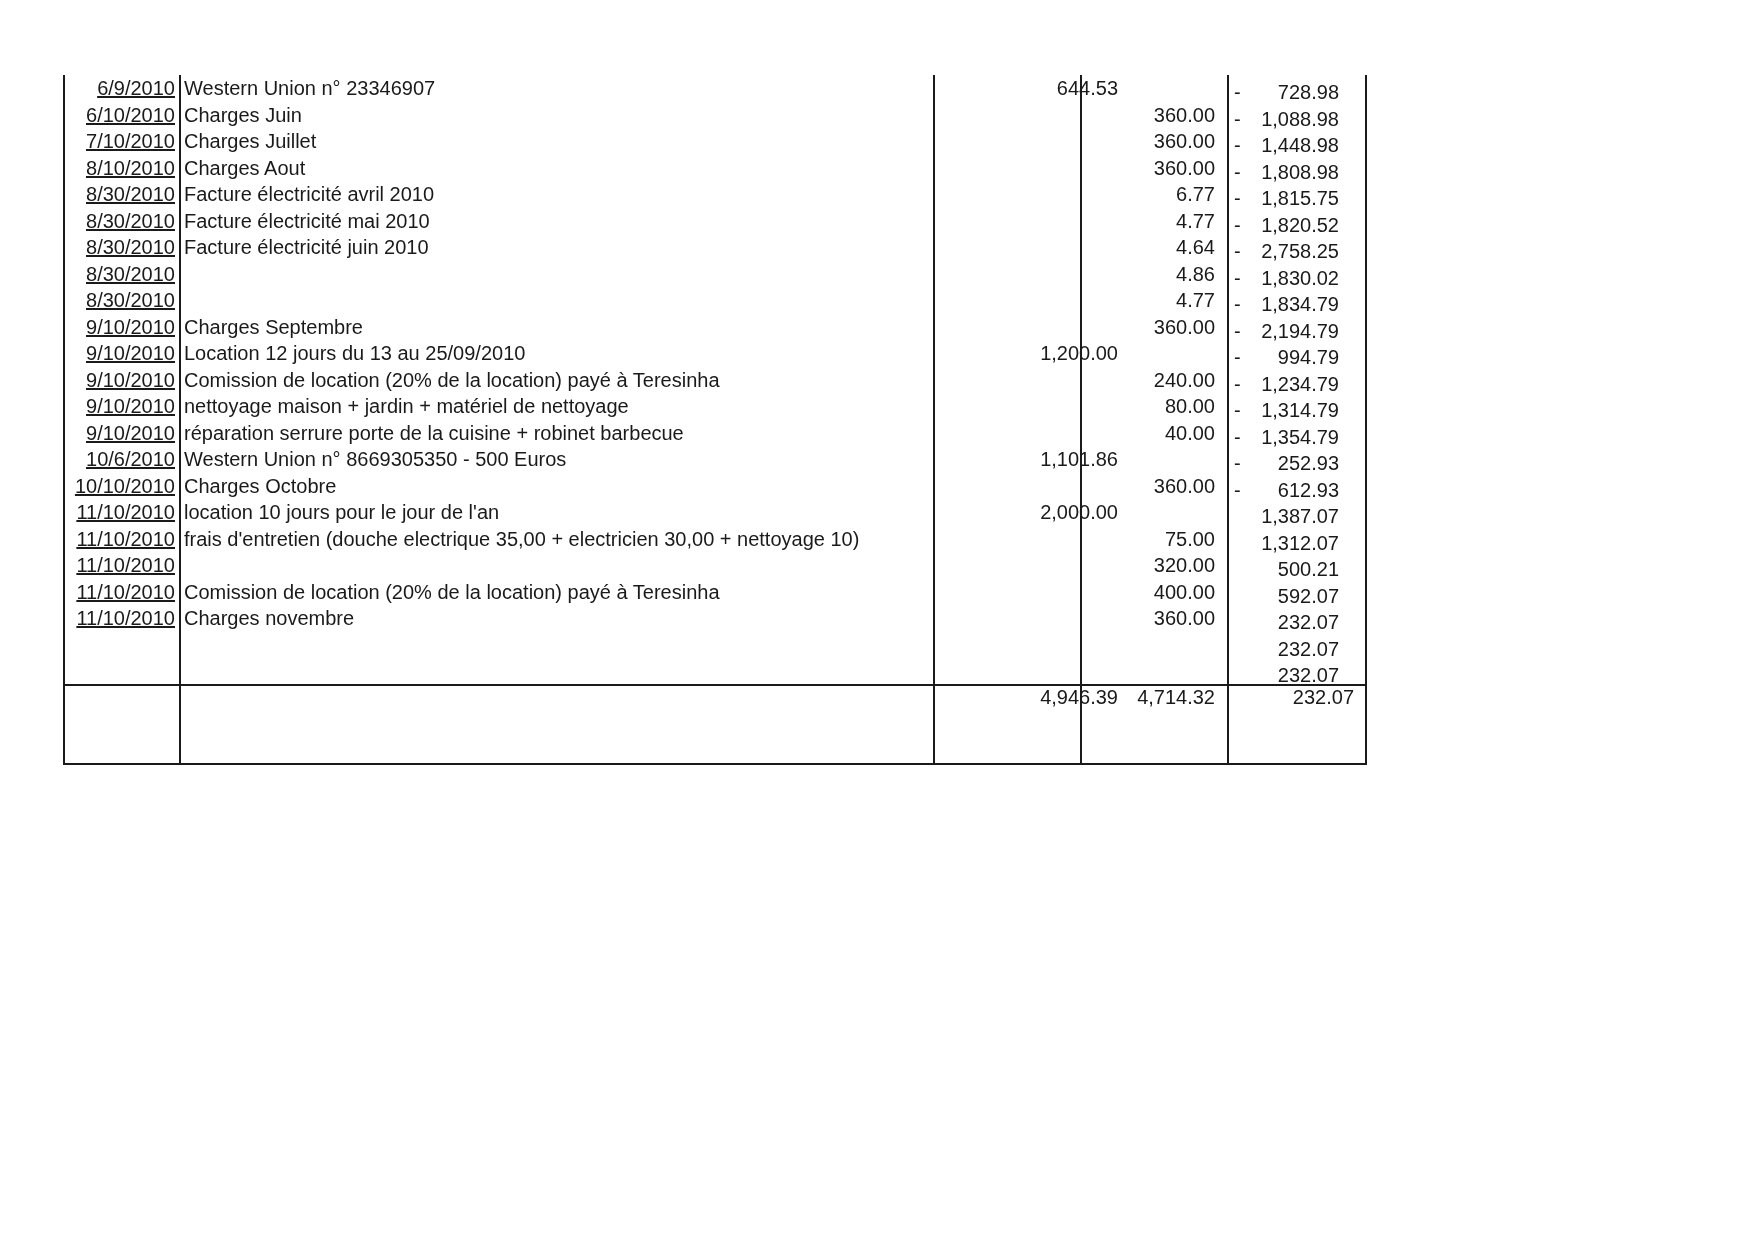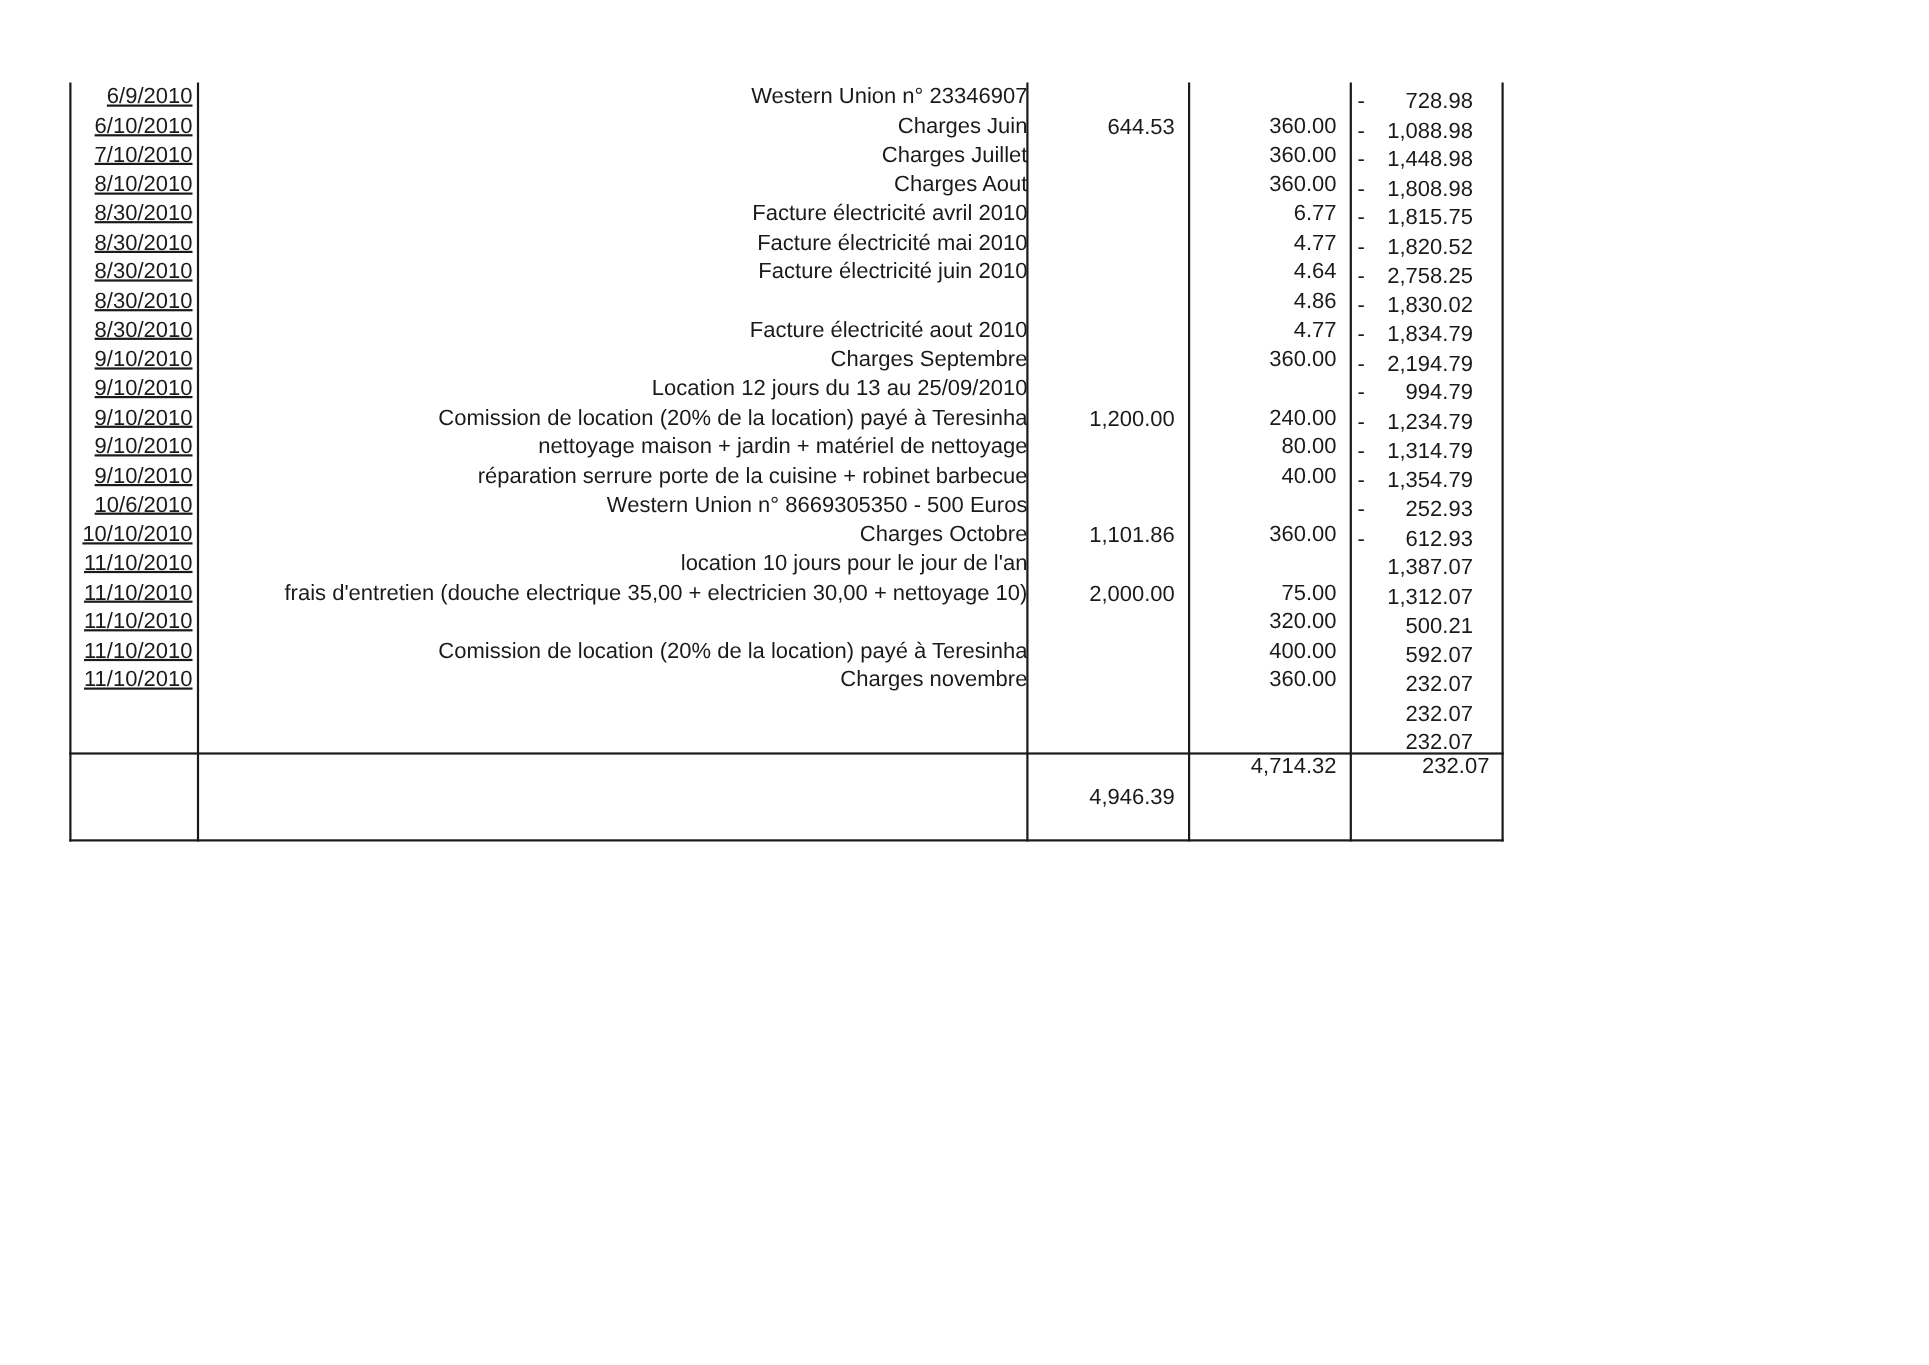--- a/index.html
+++ b/index.html
@@ -2,22 +2,22 @@
 <html><head>
 <meta charset="utf-8">
 <style>
   html, body { margin:0; padding:0; background:#ffffff; }
   body { width:1754px; height:1241px; position:relative; overflow:hidden;
          font-family:"Liberation Sans", sans-serif; color:#1a1a1a; }
   .sheet { position:absolute; left:63px; top:75px; width:1304px; }
   .row { position:relative; height:26.5px; line-height:26.5px; font-size:20px; }
   .cell { position:absolute; top:0; height:100%; white-space:nowrap; overflow:visible; box-sizing:border-box; }
   .c-date { left:0; width:117px; text-align:right; padding-right:5px;text-decoration:underline; }
-  .c-desc { left:117px; width:754px; padding-left:4px;text-align:right; }
-  .c-credit { left:871px; width:147px; text-align:right; padding-right:13px;margin-top:28px; }
+  .c-desc { left:117px; width:754px; padding-left:4px; }
+  .c-credit { left:921px; width:147px; text-align:right; padding-right:13px; }
   .c-debit { left:1018px; width:147px; text-align:right; padding-right:13px; }
   .c-bal { left:1165px; width:139px; }
   .c-bal .sign { position:absolute; left:6px; top:4px; }
   .c-bal .amt { position:absolute; right:28px; top:4px; }
   .vline { position:absolute; top:0; width:2px; background:#1a1a1a; }
   .hline { position:absolute; height:2px; background:#1a1a1a; }
   .total-row { position:absolute; left:0; top:610px; width:1304px; height:78px; font-size:20px; }
   .total-row .cell { line-height:24px; }
   .total-row .c-bal .amt { right:13px; top:0; }
 </style>
@@ -109,21 +109,20 @@
         <span class="cell c-date">8/30/2010</span>
         <span class="cell c-credit"></span>
         <span class="cell c-debit">4.86</span>
         <span class="cell c-bal">
           <span class="sign">-</span>
           <span class="amt">1,830.02</span>
         </span>
       </div>
       <div class="row">
         <span class="cell c-date">8/30/2010</span>
-        <span class="cell c-desc">Facture électricité aout 2010</span>
         <span class="cell c-credit"></span>
         <span class="cell c-debit">4.77</span>
         <span class="cell c-bal">
           <span class="sign">-</span>
           <span class="amt">1,834.79</span>
         </span>
       </div>
       <div class="row">
         <span class="cell c-date">9/10/2010</span>
         <span class="cell c-desc">Charges Septembre</span>

